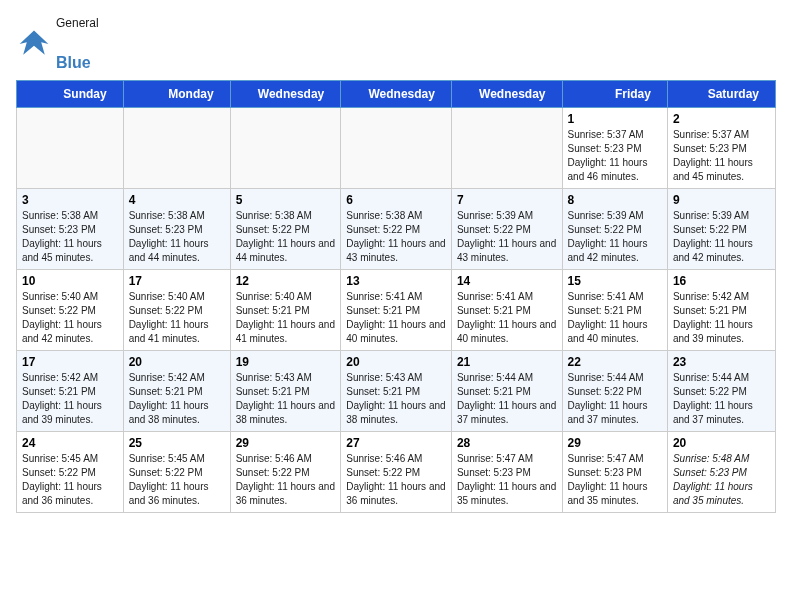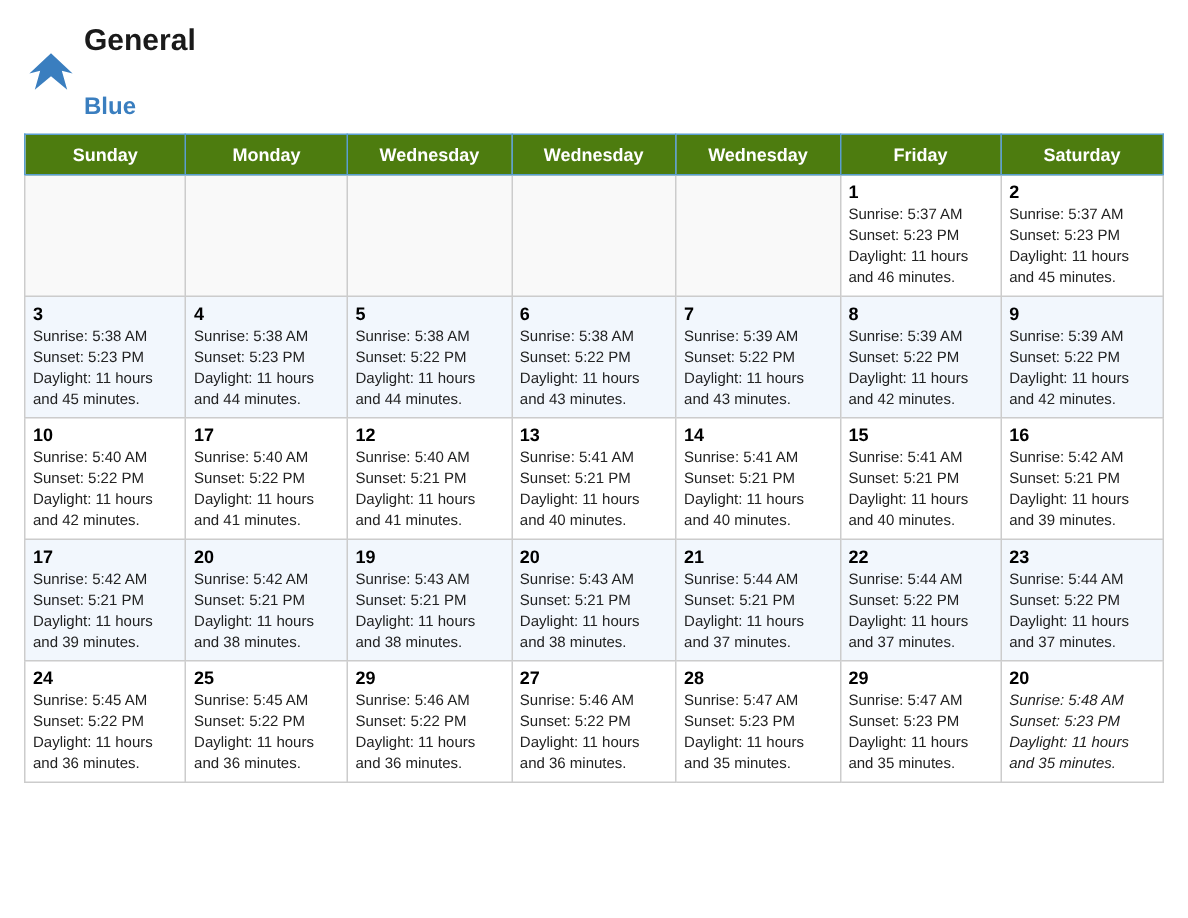--- a/index.html
+++ b/index.html
@@ -36,24 +36,24 @@
     .subtitle {
       font-size: 15px;
       color: #444;
     }
     .calendar {
       width: 100%;
       border-collapse: collapse;
       font-size: 11px;
     }
     .calendar th {
-      background: #4d7c0f;
+      background: #1d4ed8;
       color: #fff;
-      padding: 6px 4px;
-      text-align: center;
+      padding: 6px 16px;
+      text-align: right;
       font-size: 12px;
       font-weight: bold;
       border: 1px solid #5a9ed0;
     }
     .calendar td {
       border: 1px solid #ccc;
       vertical-align: top;
       padding: 4px 5px;
       width: 113px;
       min-height: 80px;
@@ -81,21 +81,21 @@
   </style>
 </head>
 <body>
 
 <div class="header">
   <div class="logo">
     <svg class="logo-bird" viewBox="0 0 40 40" xmlns="http://www.w3.org/2000/svg">
       <polygon points="20,5 36,20 28,18 32,32 20,22 8,32 12,18 4,20" fill="#3a7ebf"></polygon>
     </svg>
     <div>
-      <div style="font-size:20px;font-weight:bold;color:#1a1a1a;">General</div>
+      <div style="font-size:12px;font-weight:normal;color:#1a1a1a;">General</div>
       <div style="font-size:16px;font-weight:bold;color:#3a7ebf;margin-top:24px;">Blue</div>
     </div>
   </div>
   <div class="title-area">
     <div class="month-title"></div>
     <div class="subtitle"></div>
   </div>
 </div>
 
 <table class="calendar">

